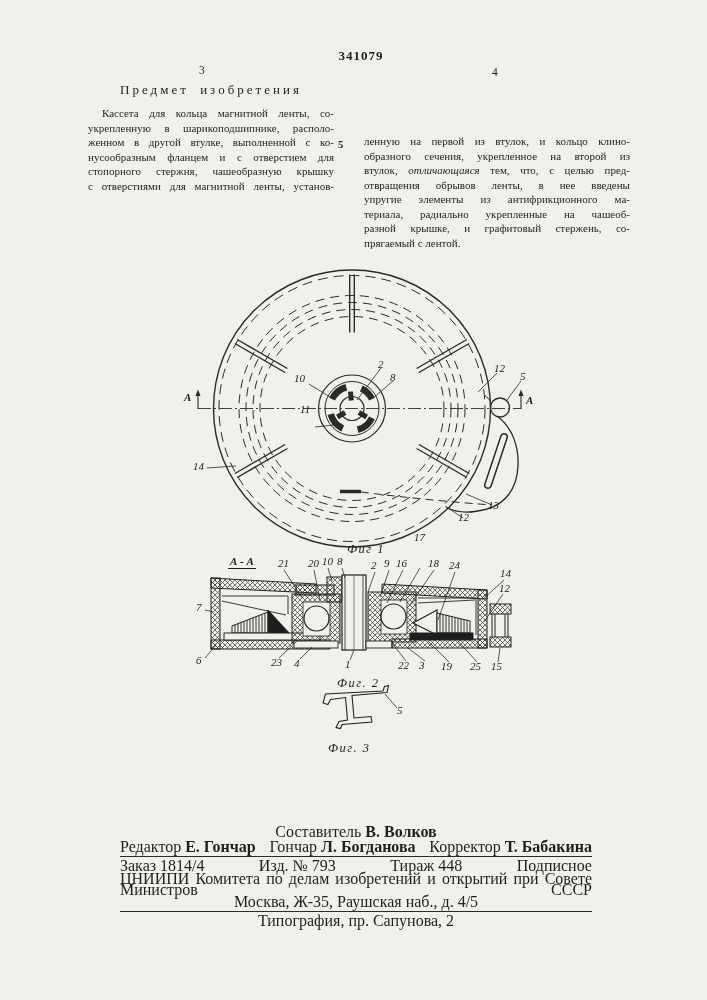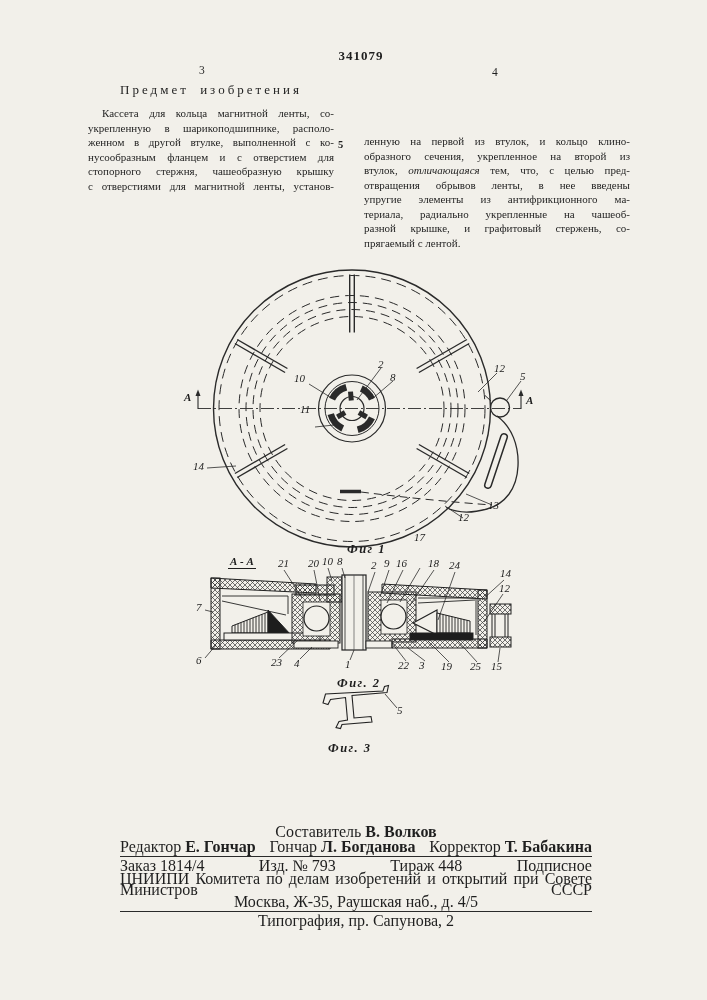--- a/index.html
+++ b/index.html
@@ -13,21 +13,21 @@
        letter-spacing:3px;word-spacing:5px;}
   .col{font-size:11px;line-height:14.5px;}
   .col-left{left:88px;top:106px;width:246px;}
   .col-right{left:364px;top:86px;width:266px;margin-top:48px;}
   .line{text-align:justify;text-align-last:justify;height:14.5px;overflow:visible;}
   .line.last{text-align-last:left;}
   .indent{text-indent:14px;}
   .ital{font-style:italic;}
   .line-marker{left:338px;top:139px;font-size:10.5px;font-weight:bold;}
   .lbl{position:absolute;font-style:italic;font-size:11px;line-height:11px;color:#1d1d1d;}
-  .cap{position:absolute;font-style:italic;font-weight:700;font-size:12.5px;
+  .cap{position:absolute;font-style:italic;font-weight:400;font-size:12.5px;
        letter-spacing:1.5px;color:#1d1d1d;}
   .seclbl{position:absolute;font-style:italic;font-size:11px;font-weight:600;color:#1d1d1d;}
   .aa{border-bottom:1px solid #1d1d1d;padding:0 2px 1px 2px;}
   svg{position:absolute;}
   
   .footer{left:120px;top:826px;width:472px;font-size:16px;line-height:11.5px;}
   .f-compiler{text-align:center;margin-bottom:3px;}
   .f-row3{display:flex;justify-content:space-between;}
   .f-rule{border-top:1px solid #2a2a2a;height:0;margin:4px 0 3px 0;}
   .f-orderrow{display:flex;justify-content:space-between;}

